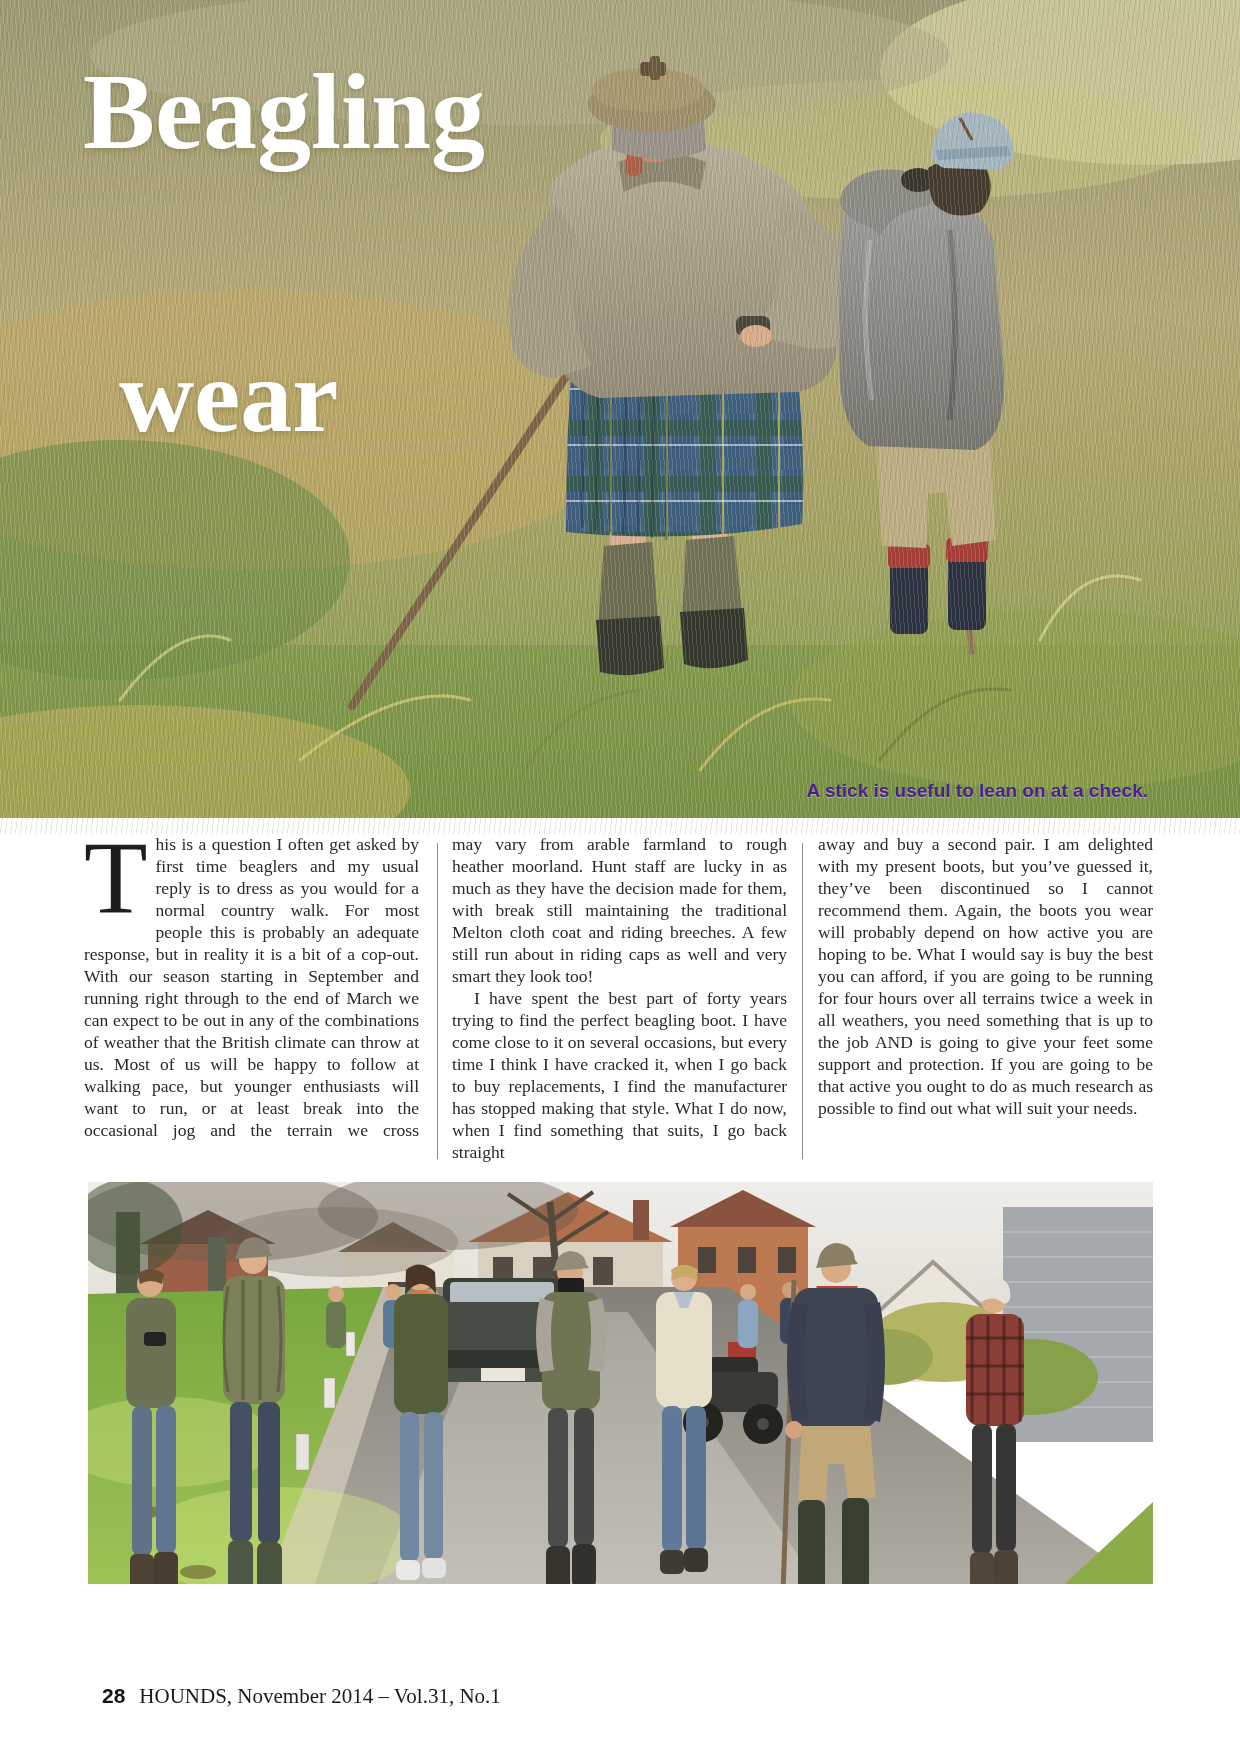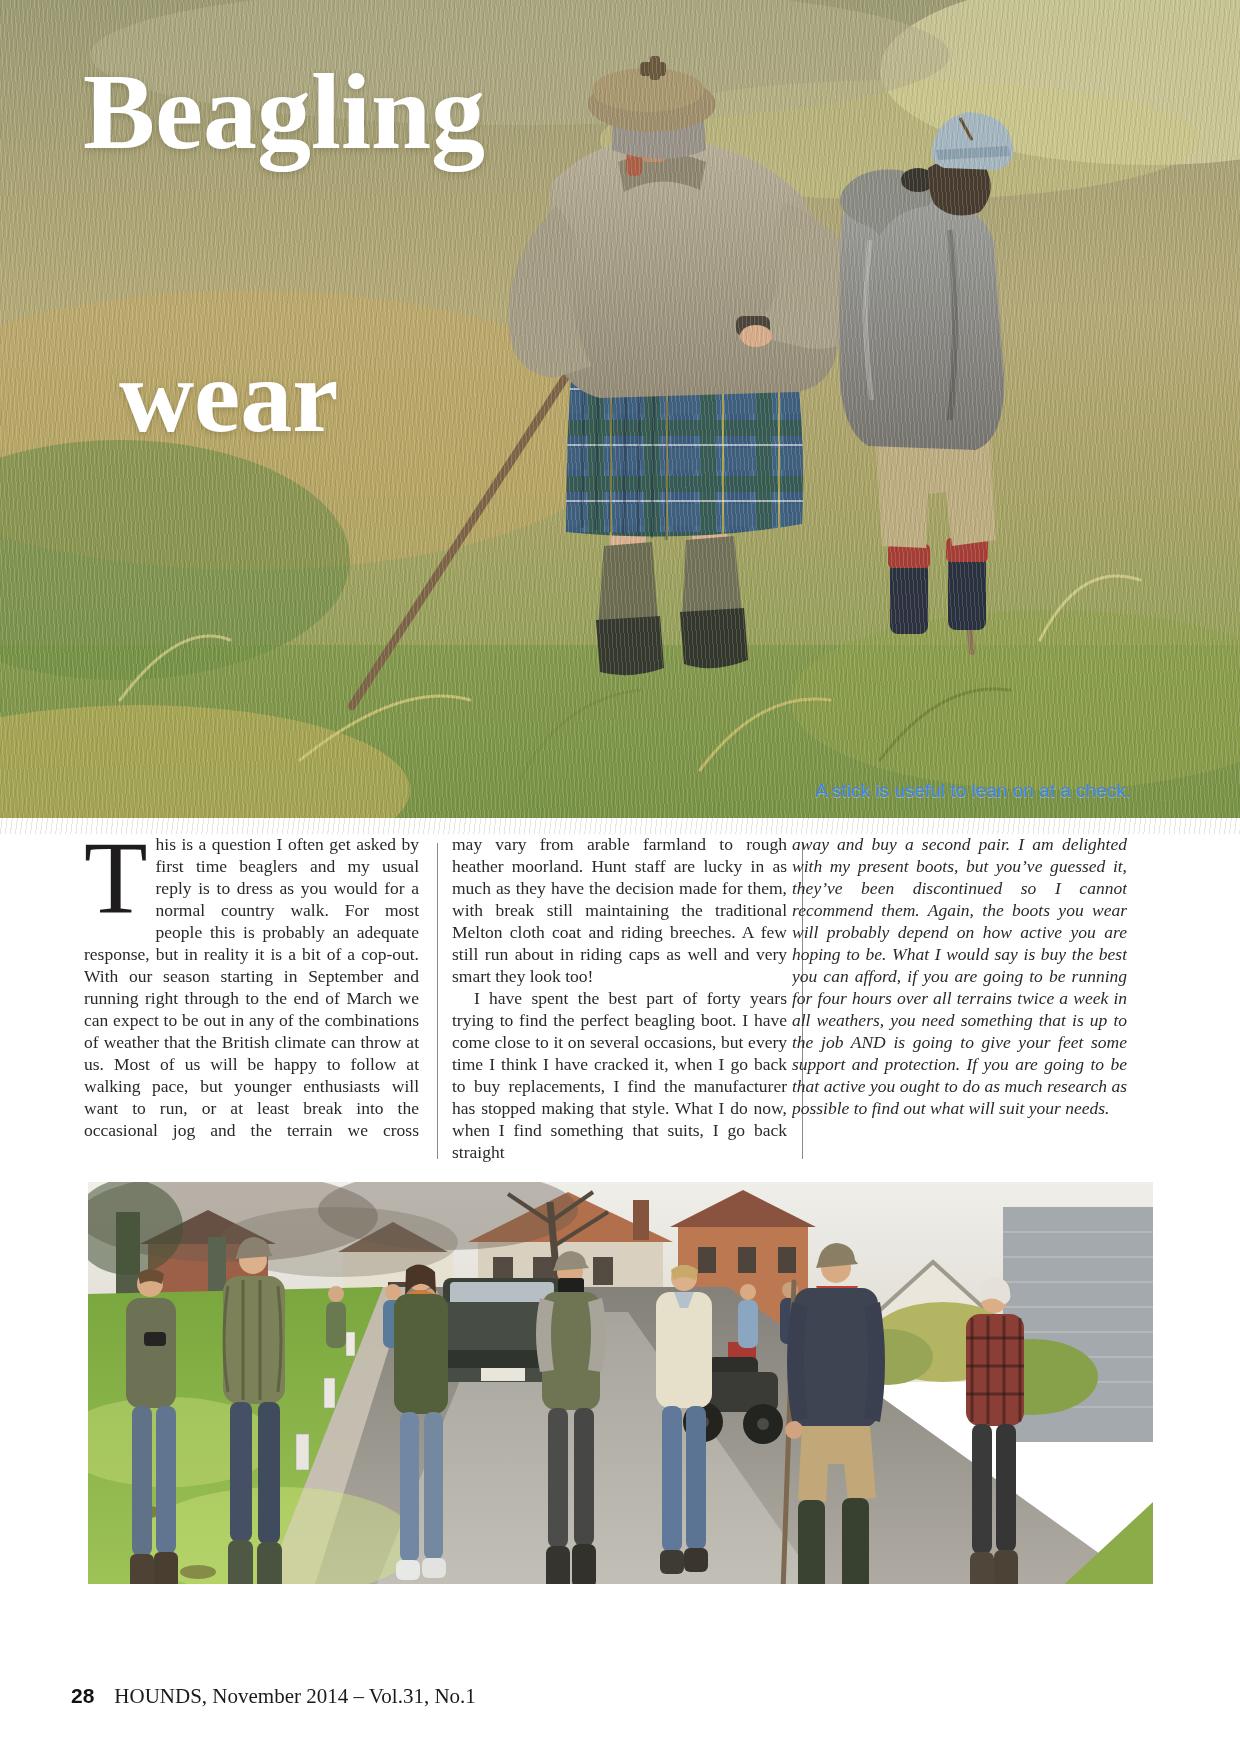--- a/index.html
+++ b/index.html
@@ -12,44 +12,44 @@
   .hero svg{position:absolute;left:0;top:0;}
   .tex{position:absolute;inset:0;pointer-events:none;}
   .tex1{background:repeating-linear-gradient(86deg,rgba(255,255,235,.16) 0 1px,rgba(0,0,0,0) 1px 4px);}
   .tex2{background:repeating-linear-gradient(-83deg,rgba(55,60,20,.12) 0 1px,rgba(0,0,0,0) 1px 5px);}
   .hero-title{position:absolute;left:83px;color:#ffffff;
     font-family:"Liberation Serif",serif;font-weight:bold;line-height:1;
     text-shadow:0 2px 6px rgba(60,60,30,.25);}
   .ht1{top:58px;font-size:108px;}
   .ht2{top:222px;font-size:104px;}
   .ht3{top:344px;font-size:104px;margin-left:36px;}
-  .hero-caption{position:absolute;right:109px;top:780px;
-    font-family:"Liberation Sans",sans-serif;font-weight:normal;font-size:19px;
-    color:#3b82f6;text-shadow:0 1px 0 rgba(255,255,220,.35);}
+  .hero-caption{position:absolute;right:92px;top:780px;
+    font-family:"Liberation Sans",sans-serif;font-weight:bold;font-size:19px;
+    color:#4c1d95;text-shadow:0 1px 0 rgba(255,255,220,.35);}
   
   .col{position:absolute;top:833px;width:335px;height:336px;overflow:hidden;
     font-size:17.5px;line-height:22px;text-align:justify;color:#2b2927;}
   .col p{margin:0;}
   .col .cont{text-align-last:justify;}
   .col .indent{text-indent:1.25em;}
   .c1{left:84px;}
   .c2{left:452px;}
-  .c3{left:792px;font-style:italic;}
+  .c3{left:818px;}
   .dropcap{float:left;font-family:"Liberation Serif",serif;font-weight:normal;
     font-size:104px;line-height:78px;height:86px;padding:6px 8px 0 0;color:#1f1c1d;}
   .divider{position:absolute;top:843px;height:316px;width:1px;background:#8a8a8a;}
   .d1{left:437px;} .d2{left:802px;}
   
   .photo2{position:absolute;left:88px;top:1182px;width:1065px;height:402px;overflow:hidden;}
   .photo2 svg{position:absolute;left:0;top:0;}
   .photo2-caption{position:absolute;left:16px;top:400px;
     font-family:"Liberation Sans",sans-serif;font-weight:bold;font-size:19px;line-height:21px;
     color:#1d1d1a;text-shadow:0 1px 0 rgba(255,255,220,.3);}
   
-  .footer{position:absolute;left:71px;top:1684px;display:flex;align-items:baseline;gap:20px;}
+  .footer{position:absolute;left:102px;top:1684px;display:flex;align-items:baseline;gap:14px;}
   .page-num{font-family:"Liberation Sans",sans-serif;font-weight:bold;font-size:21px;color:#141414;}
   .citation{font-family:"Liberation Serif",serif;font-size:21px;color:#1a1a1a;}
 </style>
 </head>
 <body>
 
 <div class="hero">
   <svg width="1240" height="818" viewBox="0 0 1240 818">
     <defs>
       <linearGradient id="meadow" x1="0" y1="0" x2="0" y2="1">

